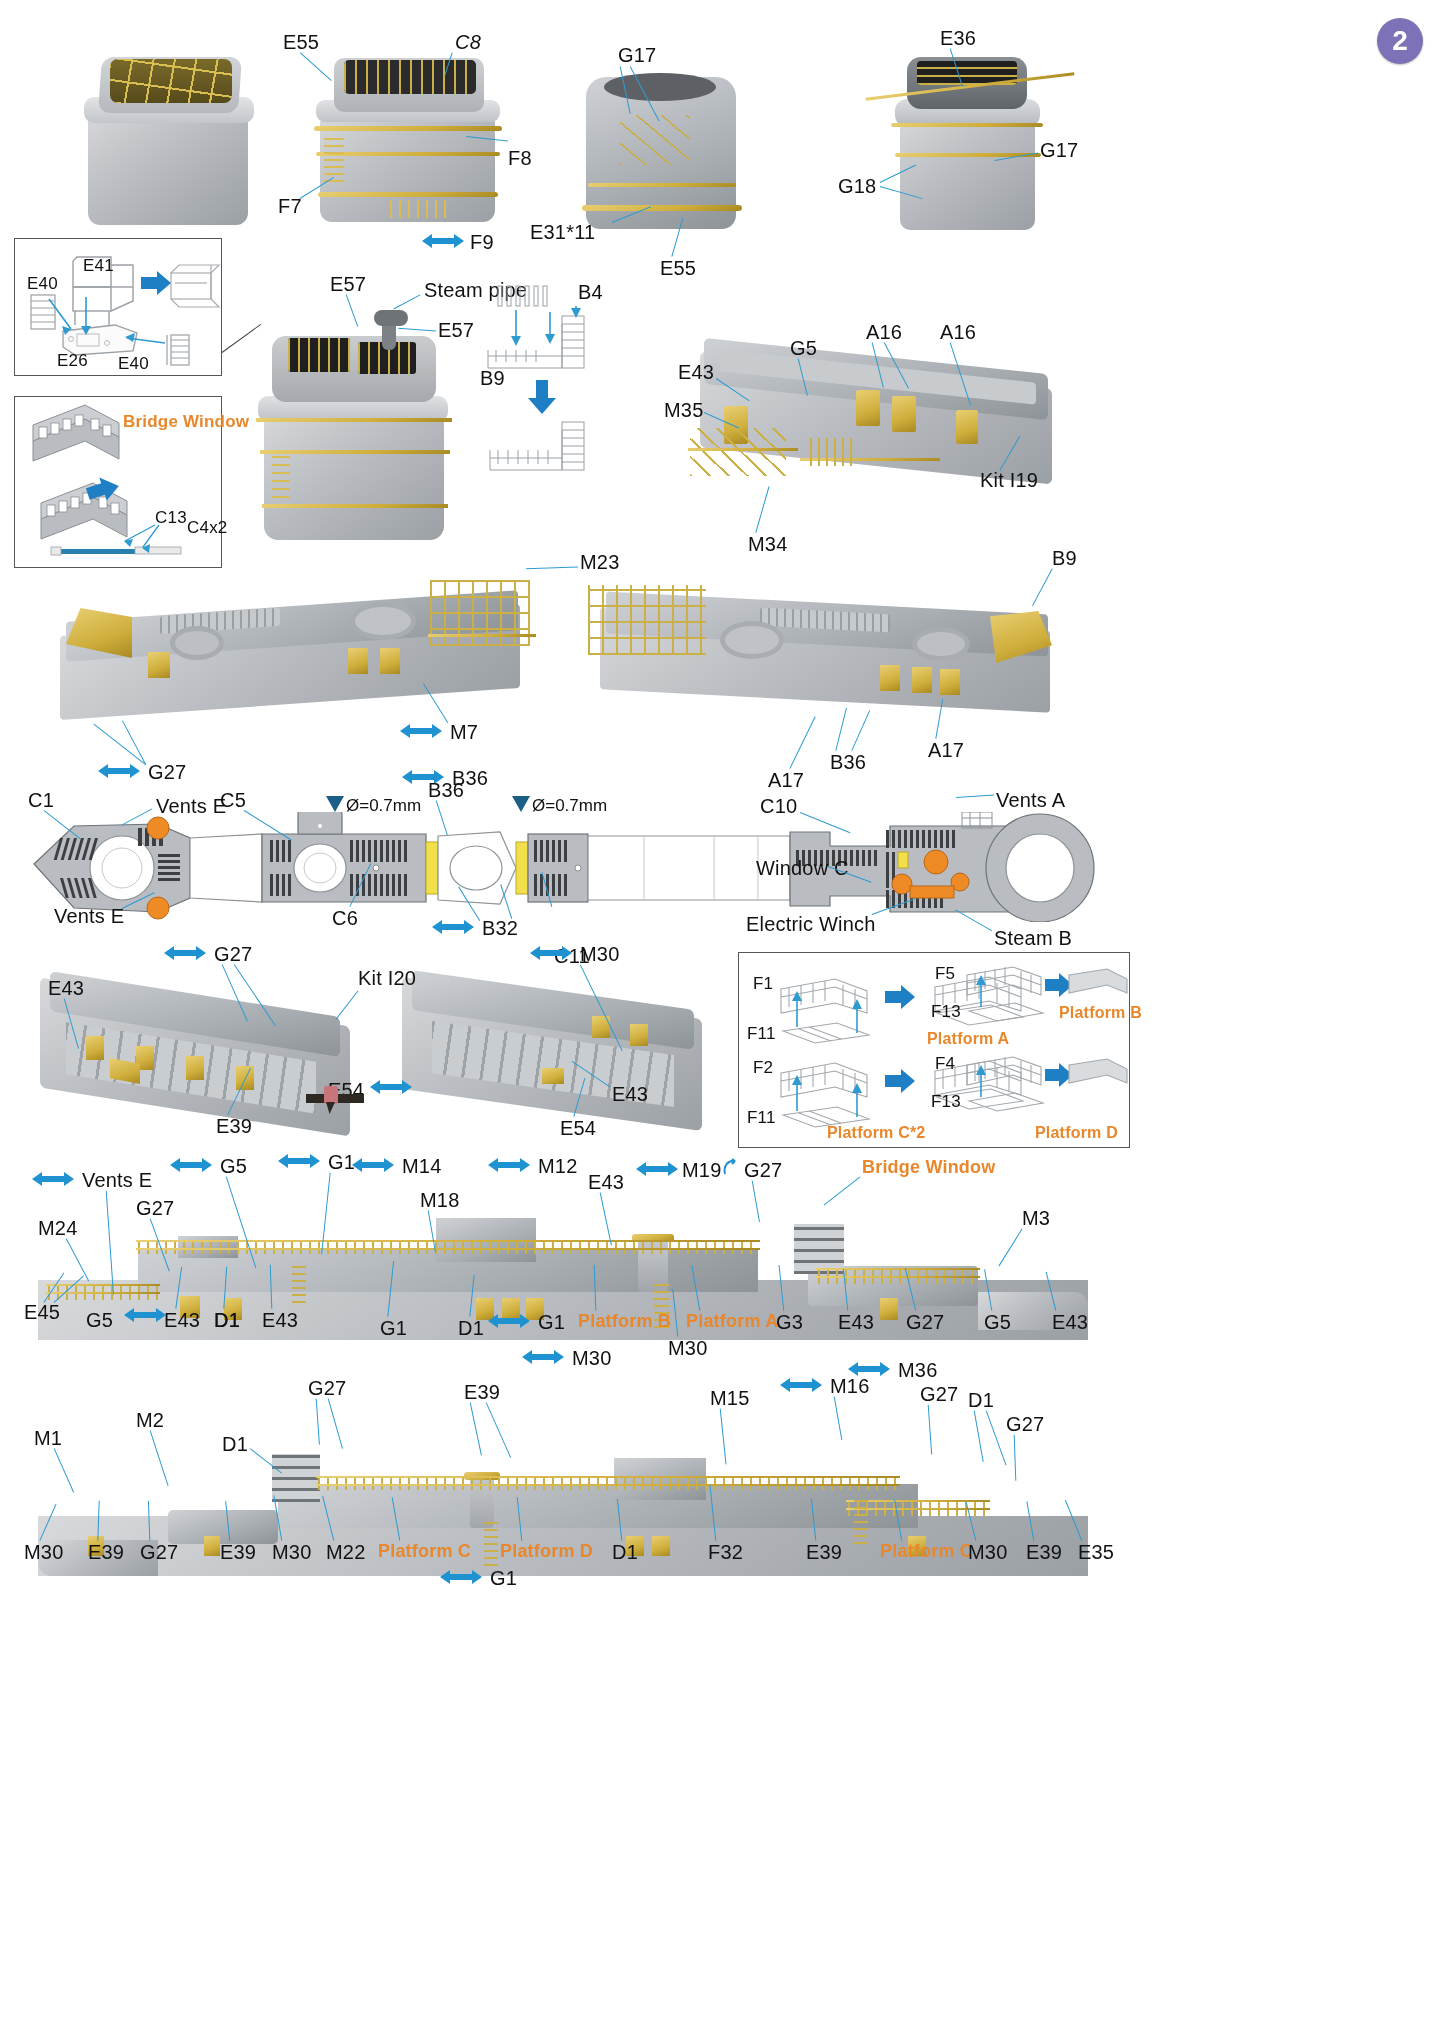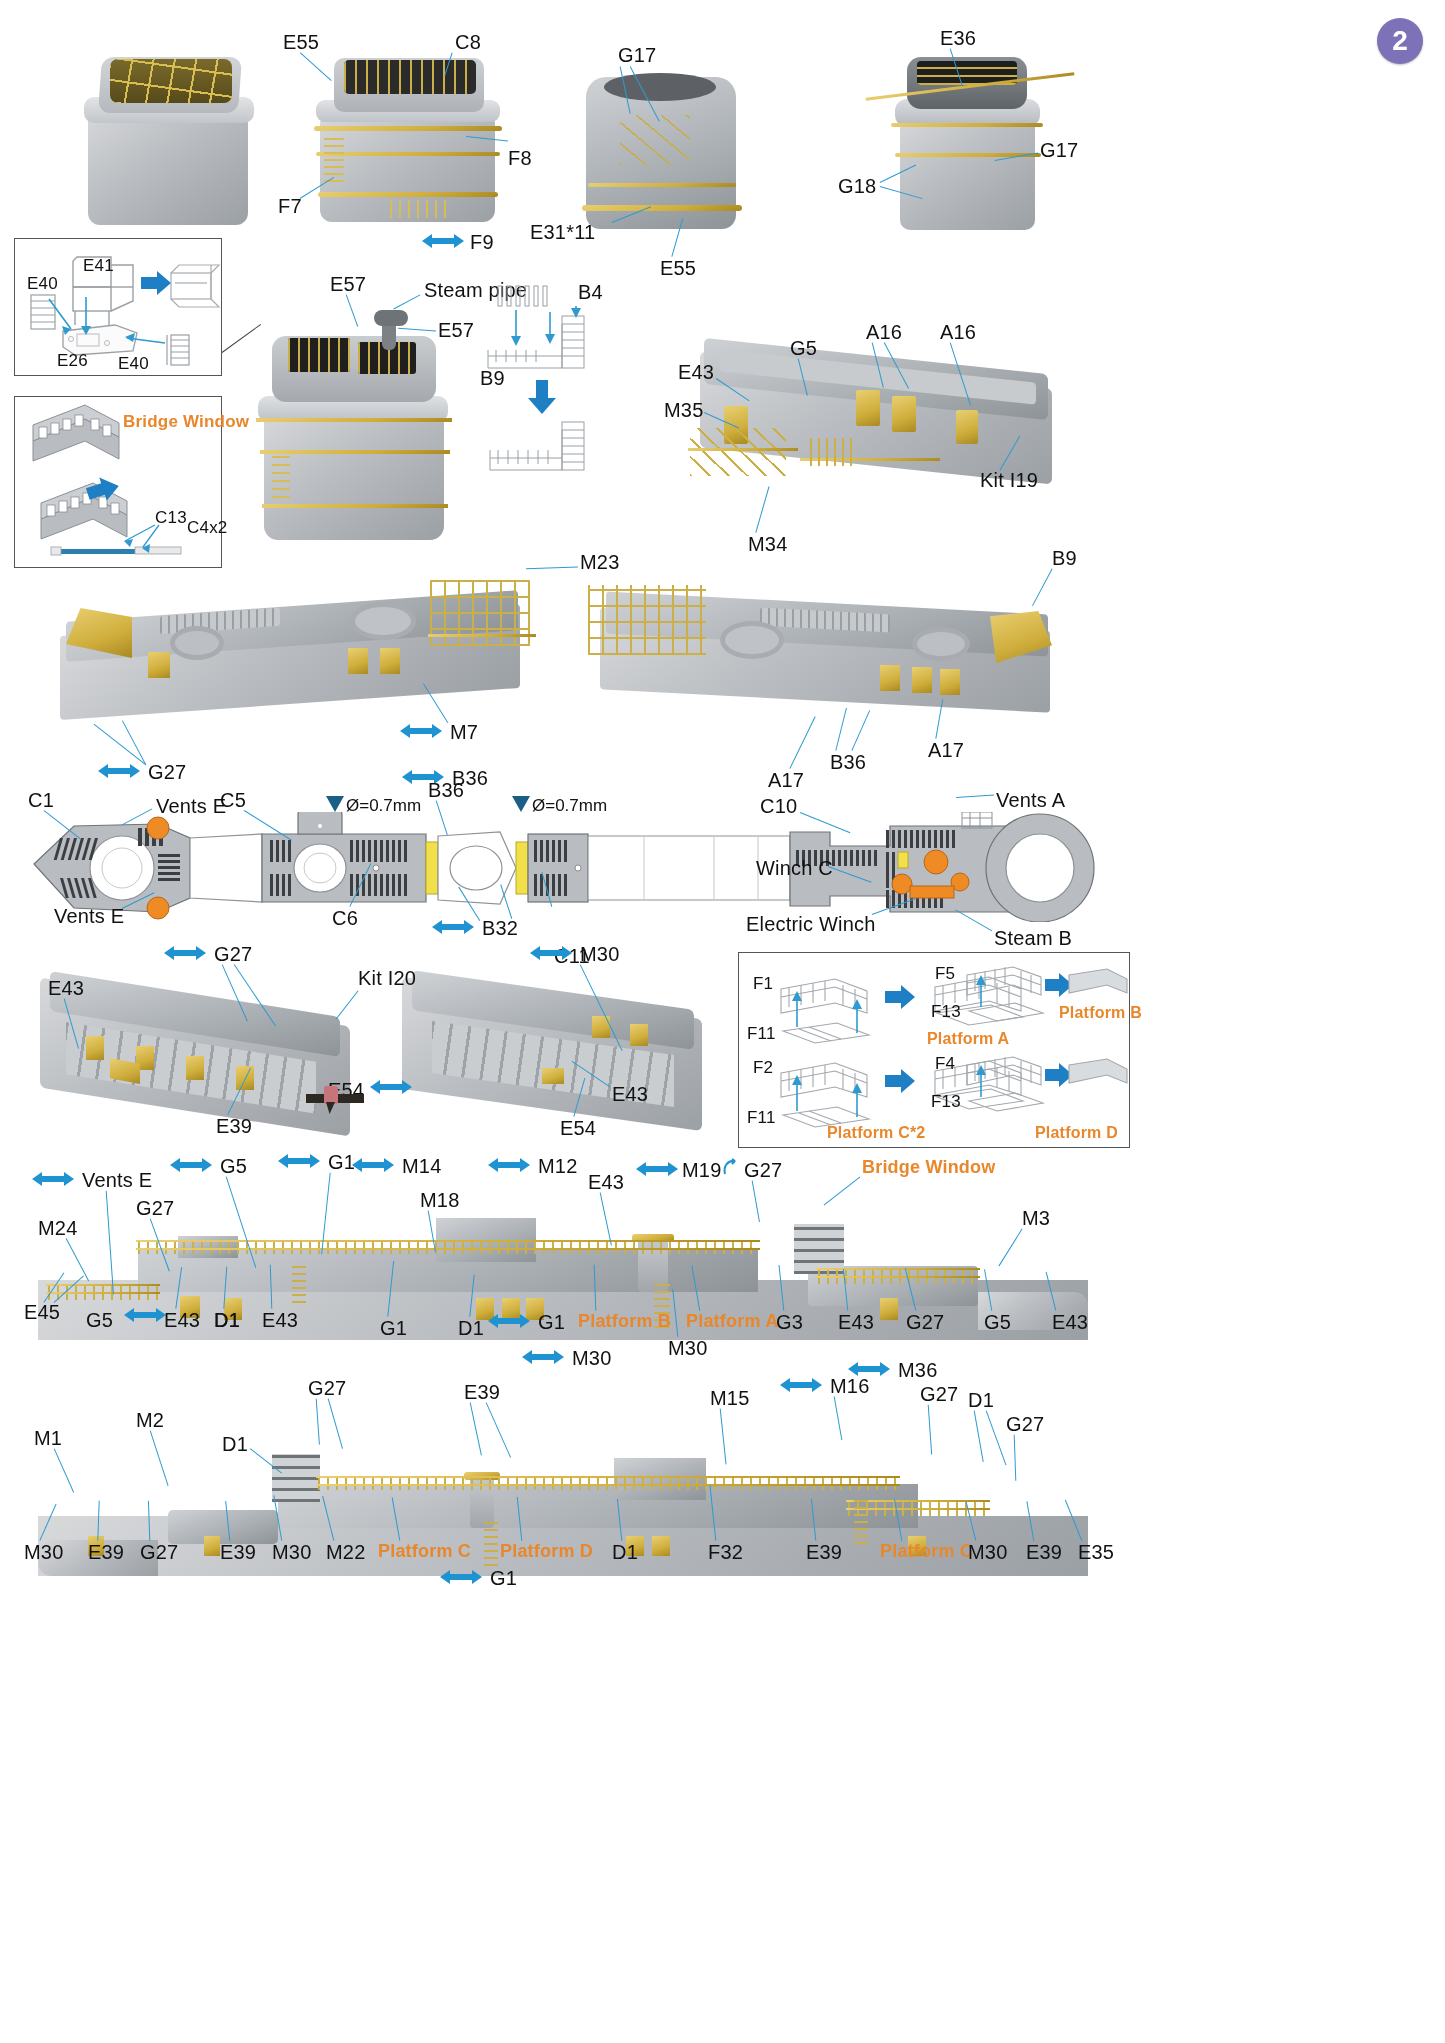--- a/index.html
+++ b/index.html
@@ -132,21 +132,21 @@
       <div style="position:absolute;inset:0;background:repeating-linear-gradient(0deg,#cbb048 0 2px,transparent 2px 8px);"></div>
     </div>
     <div class="abs brass" style="left:20px;top:50px;width:210px;height:3px;transform:rotate(-7deg);"></div>
     <div class="abs brass" style="left:46px;top:88px;width:152px;height:4px;border-radius:3px;"></div>
     <div class="abs brass" style="left:50px;top:118px;width:146px;height:4px;border-radius:3px;"></div>
   </div>
 
   <div class="lbl" style="left:283px;top:32px;">E55</div>
   <div class="leader" style="left:300px;top:52px;width:42px;transform:rotate(42deg);"></div>
 
-  <div class="lbl" style="left:455px;top:32px;">C8</div>
+  <div class="lbl" style="left:455px;top:32px;font-style:italic;">C8</div>
   <div class="leader" style="left:452px;top:52px;width:24px;transform:rotate(108deg);"></div>
 
   <div class="lbl" style="left:508px;top:128px;margin-top:20px;">F8</div>
   <div class="leader" style="left:508px;top:140px;width:42px;transform:rotate(186deg);"></div>
 
   <div class="lbl" style="left:278px;top:196px;">F7</div>
   <div class="leader" style="left:300px;top:198px;width:40px;transform:rotate(-32deg);"></div>
 
   <div class="dbl-arrow" style="left:420px;top:232px;">
     <svg viewBox="0 0 46 18">
@@ -647,21 +647,21 @@
 
   <div class="lbl" style="left:554px;top:908px;margin-top:38px;">C11</div>
   <div class="leader" style="left:552px;top:906px;width:36px;transform:rotate(-106deg);"></div>
 
   <div class="lbl" style="left:760px;top:796px;">C10</div>
   <div class="leader" style="left:800px;top:812px;width:54px;transform:rotate(22deg);"></div>
 
   <div class="lbl" style="left:996px;top:790px;">Vents A</div>
   <div class="leader" style="left:994px;top:794px;width:38px;transform:rotate(176deg);"></div>
 
-  <div class="lbl" style="left:756px;top:858px;">Winch C</div>
+  <div class="lbl" style="left:756px;top:858px;">Window C</div>
   <div class="leader" style="left:828px;top:866px;width:46px;transform:rotate(20deg);"></div>
 
   <div class="lbl" style="left:994px;top:928px;">Steam B</div>
   <div class="leader" style="left:992px;top:930px;width:42px;transform:rotate(-150deg);"></div>
 
   <div class="lbl" style="left:746px;top:914px;">Electric Winch</div>
   <div class="leader" style="left:872px;top:914px;width:46px;transform:rotate(-20deg);"></div>
 
   <div class="drill" style="left:326px;top:796px;">
     <div class="tri"></div>

